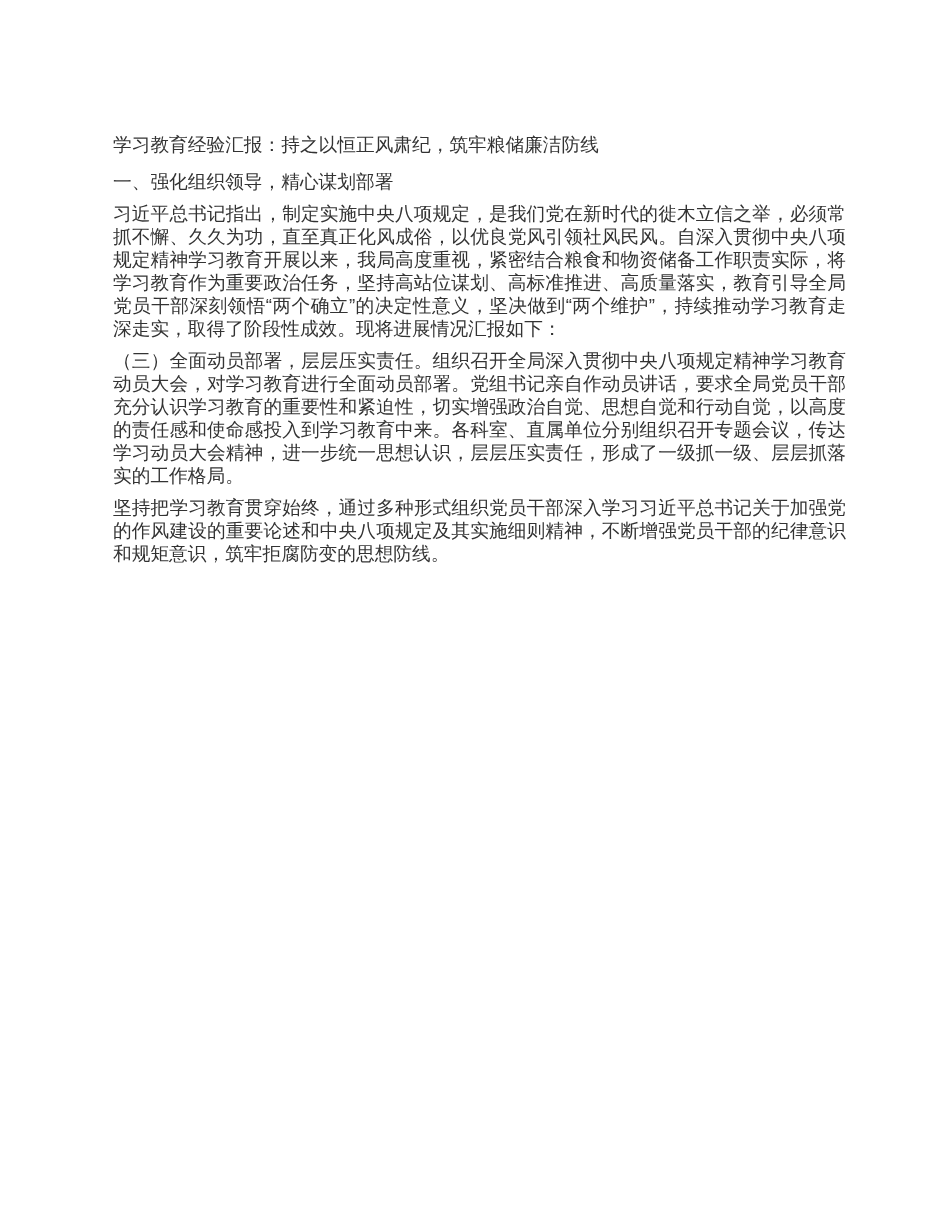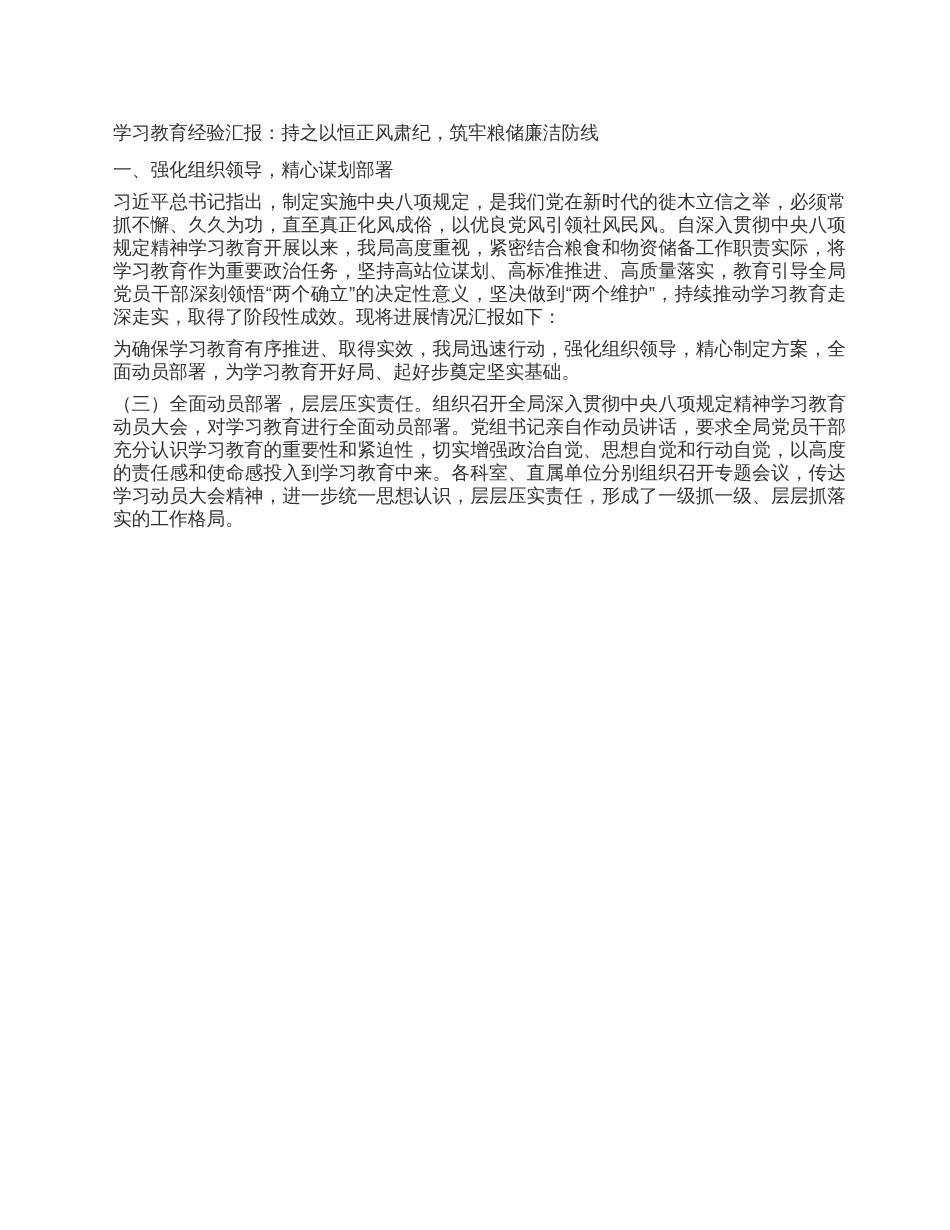--- a/index.html
+++ b/index.html
@@ -24,33 +24,33 @@
     line-height: 23px;
     text-align: justify;
     letter-spacing: 0;
   }
   .doc-block {
     margin: 0 0 9px 0;
     font-weight: normal;
     font-size: 18.7px;
   }
   .doc-title {
-    margin: 0 0 14px 0;
+    margin: 12px 0 14px 0;
   }
 </style>
 </head>
 <body>
 
 <div class="doc">
   <p class="doc-block doc-title">学习教育经验汇报：持之以恒正风肃纪，筑牢粮储廉洁防线</p>
 
   <p class="doc-block">一、强化组织领导，精心谋划部署</p>
 
   <p class="doc-block">习近平总书记指出，制定实施中央八项规定，是我们党在新时代的徙木立信之举，必须常抓不懈、久久为功，直至真正化风成俗，以优良党风引领社风民风。自深入贯彻中央八项规定精神学习教育开展以来，我局高度重视，紧密结合粮食和物资储备工作职责实际，将学习教育作为重要政治任务，坚持高站位谋划、高标准推进、高质量落实，教育引导全局党员干部深刻领悟“两个确立”的决定性意义，坚决做到“两个维护”，持续推动学习教育走深走实，取得了阶段性成效。现将进展情况汇报如下：</p>
 
-  <p class="doc-block">为确保学习教育有序推进、取得实效，我局迅速行动，强化组织领导，精心制定方案，全面动员部署，为学习教育开好局、起好步奠定坚实基础。</p>
 
 
 
   <p class="doc-block">（三）全面动员部署，层层压实责任。组织召开全局深入贯彻中央八项规定精神学习教育动员大会，对学习教育进行全面动员部署。党组书记亲自作动员讲话，要求全局党员干部充分认识学习教育的重要性和紧迫性，切实增强政治自觉、思想自觉和行动自觉，以高度的责任感和使命感投入到学习教育中来。各科室、直属单位分别组织召开专题会议，传达学习动员大会精神，进一步统一思想认识，层层压实责任，形成了一级抓一级、层层抓落实的工作格局。</p>
 
 
+  <p class="doc-block">坚持把学习教育贯穿始终，通过多种形式组织党员干部深入学习习近平总书记关于加强党的作风建设的重要论述和中央八项规定及其实施细则精神，不断增强党员干部的纪律意识和规矩意识，筑牢拒腐防变的思想防线。</p>
 </div>
 
 </body></html>

